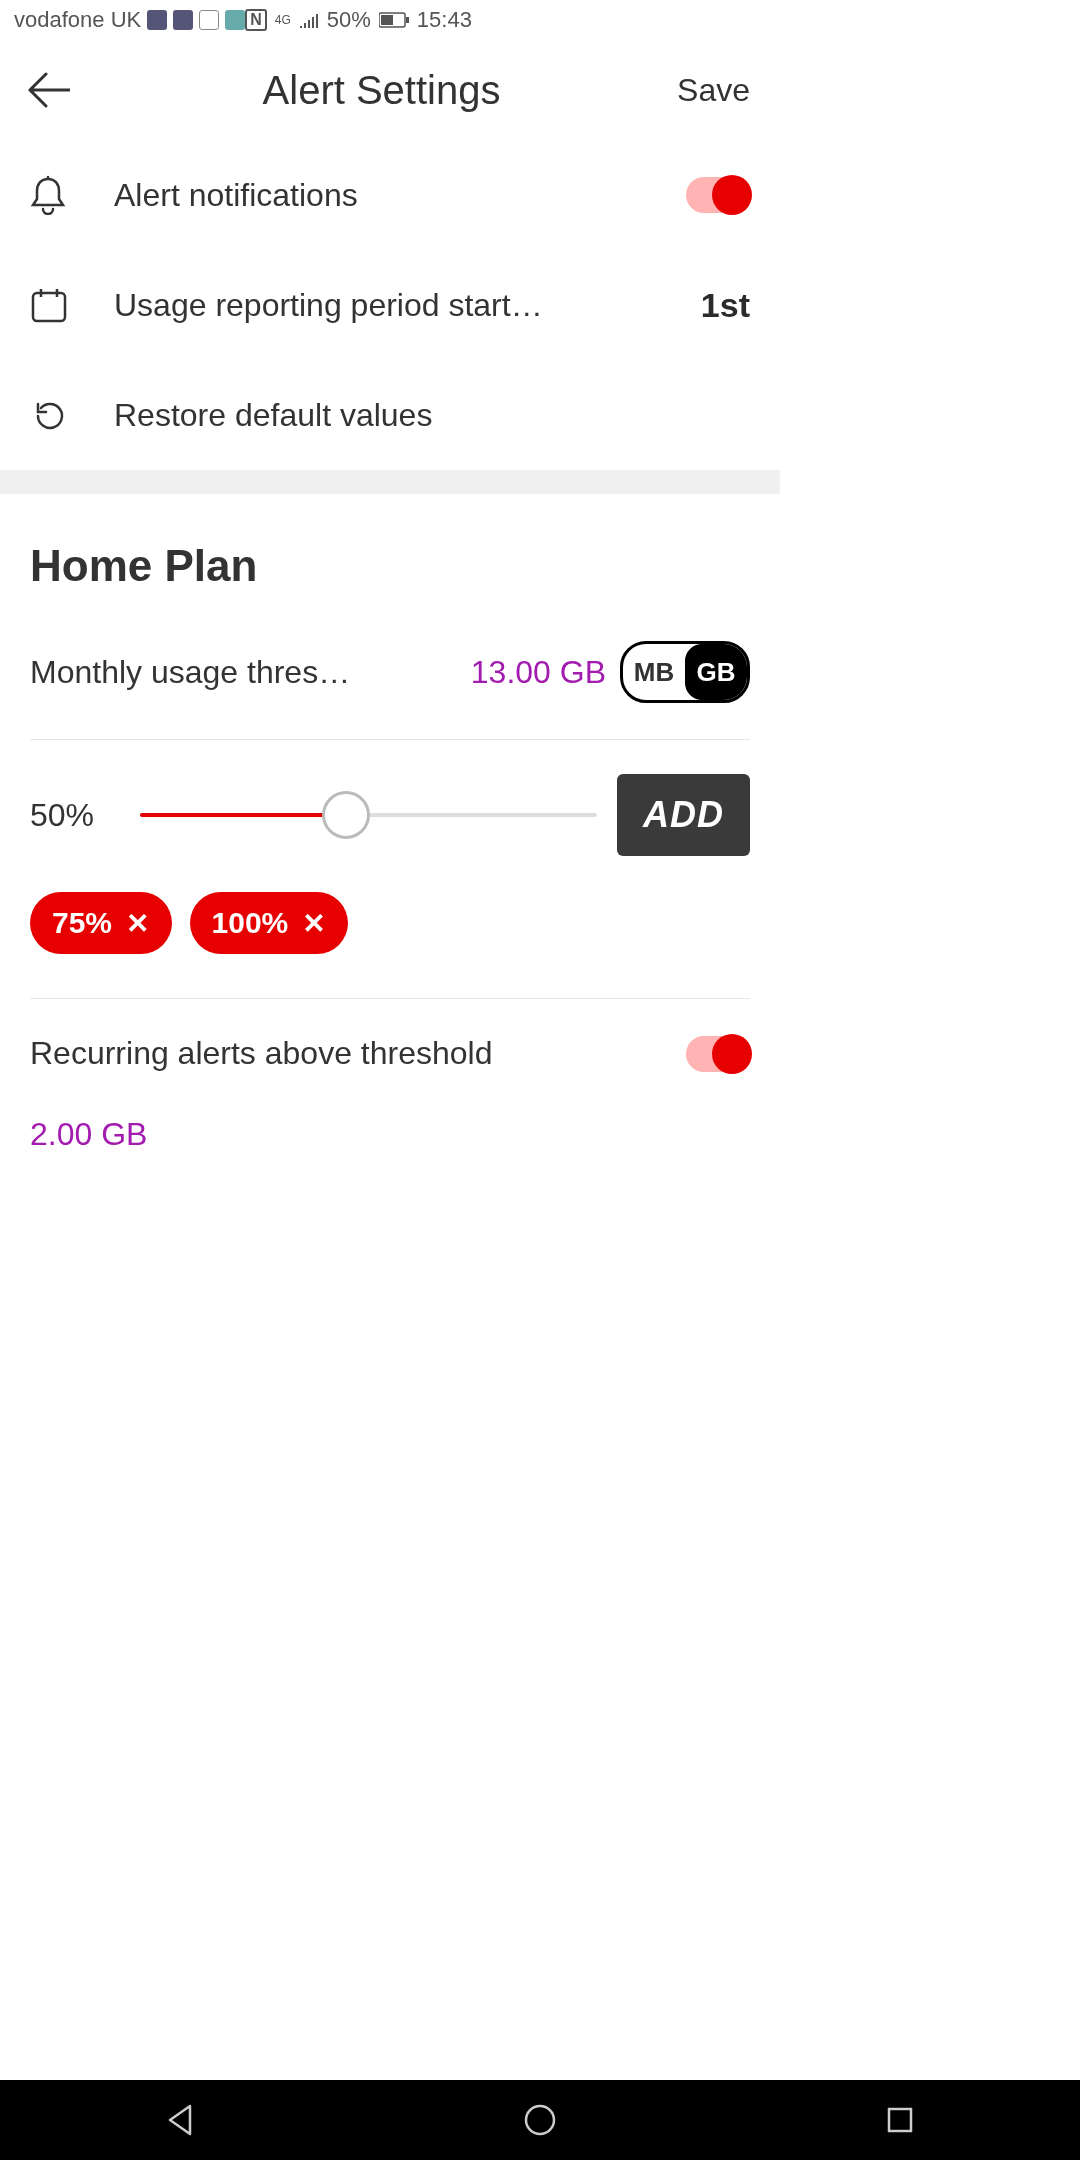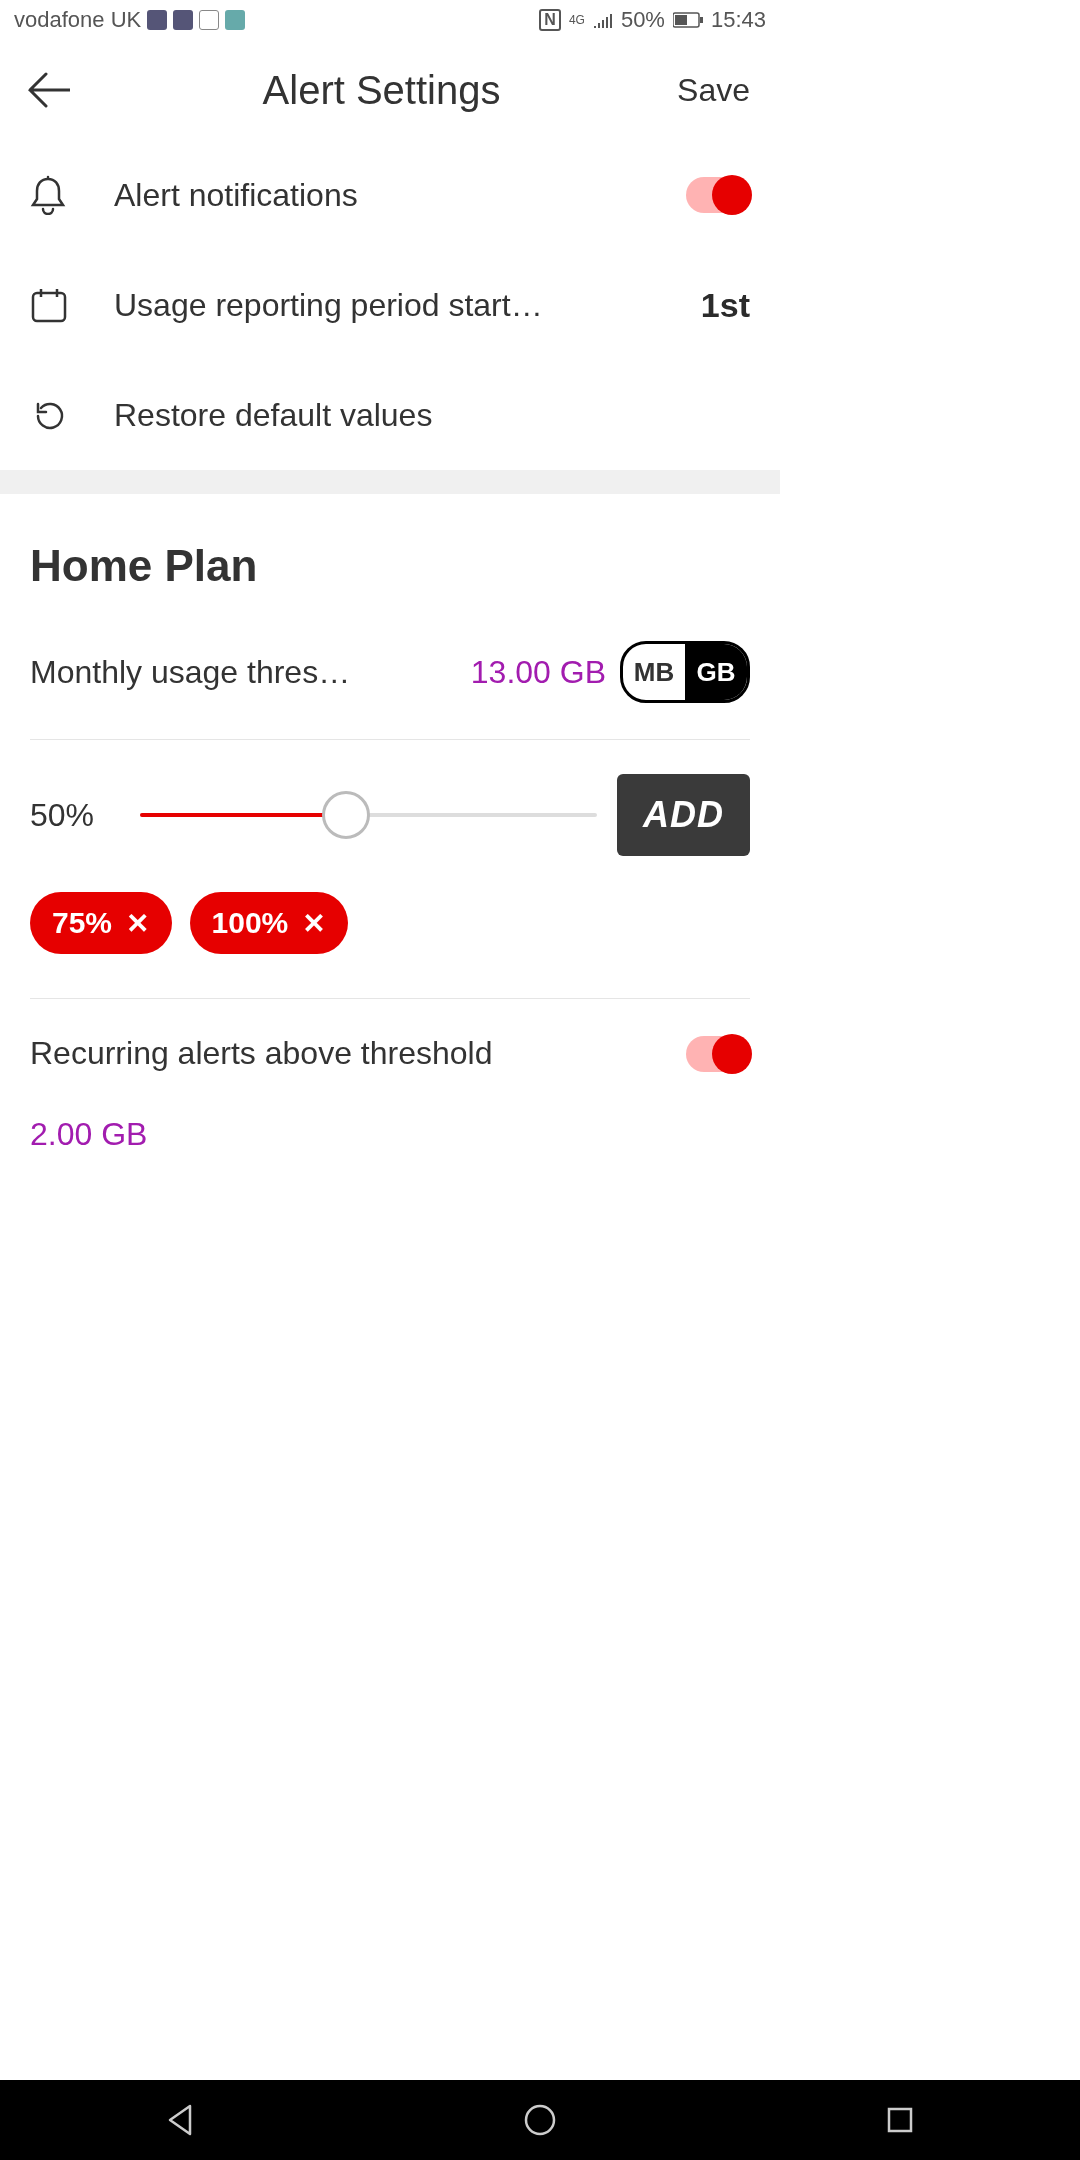--- a/index.html
+++ b/index.html
@@ -1,17 +1,17 @@
 <!DOCTYPE html>
 <html><head>
 <meta charset="utf-8">
 <style>
   * { box-sizing: border-box; margin: 0; padding: 0; }
   html, body { width: 780px; height: 1560px; font-family: -apple-system, Helvetica, Arial, sans-serif; background: #fff; color: #333; overflow: hidden; }
-  .statusbar { height: 40px; display: flex; align-items: center; justify-content: space-between; padding: 0 14px; font-size: 22px; color: #555; }
+  .statusbar { height: 40px; display: flex; align-items: center; padding: 0 14px; font-size: 22px; color: #555; }
   .statusbar .left, .statusbar .right { display: flex; align-items: center; gap: 6px; }
   .statusbar .right { gap: 8px; }
   .sb-icon { width:20px; height:20px; background:#6aa; display:inline-block; border-radius:3px; }
   .sb-icon.dk { background:#557; }
   .sb-icon.wh { background:#fff; border:1px solid #888; }
   .header { height: 100px; display: flex; align-items: center; justify-content: space-between; padding: 0 30px 0 26px; }
   .header .back { width:60px; display:flex; align-items:center; }
   .header .title { flex:1; text-align:center; font-size:40px; font-weight:400; color:#333; }
   .header .save { font-size:32px; color:#333; }
   .section1 { padding: 0 0; }
@@ -21,21 +21,21 @@
   .row .value-bold { font-size:34px; font-weight:700; color:#2b2b2b; }
   .toggle { width:64px; height:36px; background:#ffb3b3; border-radius:20px; position:relative; }
   .toggle.on::after { content:""; position:absolute; right:-2px; top:-2px; width:40px; height:40px; background:#e60000; border-radius:50%; }
   .gap { height:24px; background:#f0f0f0; }
   .plan { padding: 47px 30px 0; }
   .plan h2 { font-size:44px; font-weight:800; color:#333; margin-bottom:28px;}
   .setting-row { display:flex; align-items:center; padding: 22px 0; }
   .setting-row .lbl { flex:1; font-size:32px; color:#333; white-space:nowrap; overflow:hidden; text-overflow:ellipsis; padding-right:14px;}
   .setting-row .val { font-size:32px; color:#a21caf; margin-right:14px;}
   .mbgb { display:flex; border:3px solid #000; border-radius:26px; overflow:hidden; height:62px; }
-  .mbgb .opt { width:62px; display:flex; align-items:center; justify-content:center; font-size:26px; font-weight:700;}
+  .mbgb .opt { width:62px; display:flex; align-items:center; justify-content:center; font-size:26px; font-weight:700;border-radius:17px;}
   .mbgb .opt.active { background:#000; color:#fff;}
   .divider { height:1px; background:#e5e5e5; margin: 14px 0; }
   .slider-row { display:flex; align-items:center; padding: 20px 0; gap:20px;}
   .slider-row .pct { width:90px; font-size:32px; color:#333; }
   .slider-row .slider { flex:1; position:relative; height:48px; display:flex; align-items:center; }
   .slider-row .slider .track-bg { position:absolute; left:0; right:0; height:4px; background:#ddd; border-radius:2px;}
   .slider-row .slider .track-fill { position:absolute; left:0; width:45%; height:4px; background:#e60000; border-radius:2px;}
   .slider-row .slider .thumb { position:absolute; left:45%; transform:translateX(-50%); width:48px; height:48px; border:3px solid #bbb; border-radius:50%; background:#fff;}
   .addbtn { background:#3a3a3a; color:#fff; font-size:36px; font-weight:700; padding:20px 26px; border-radius:6px; letter-spacing:1px;font-style:italic;}
   .chips { display:flex; gap:18px; padding:16px 0 30px;}

